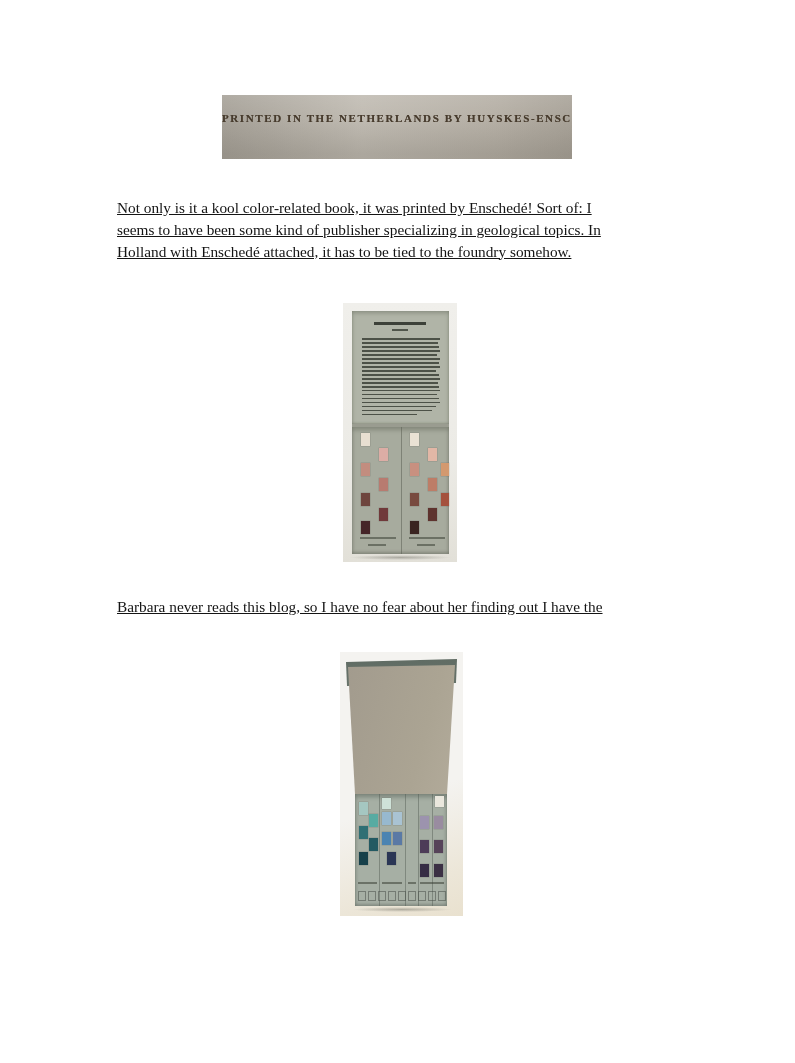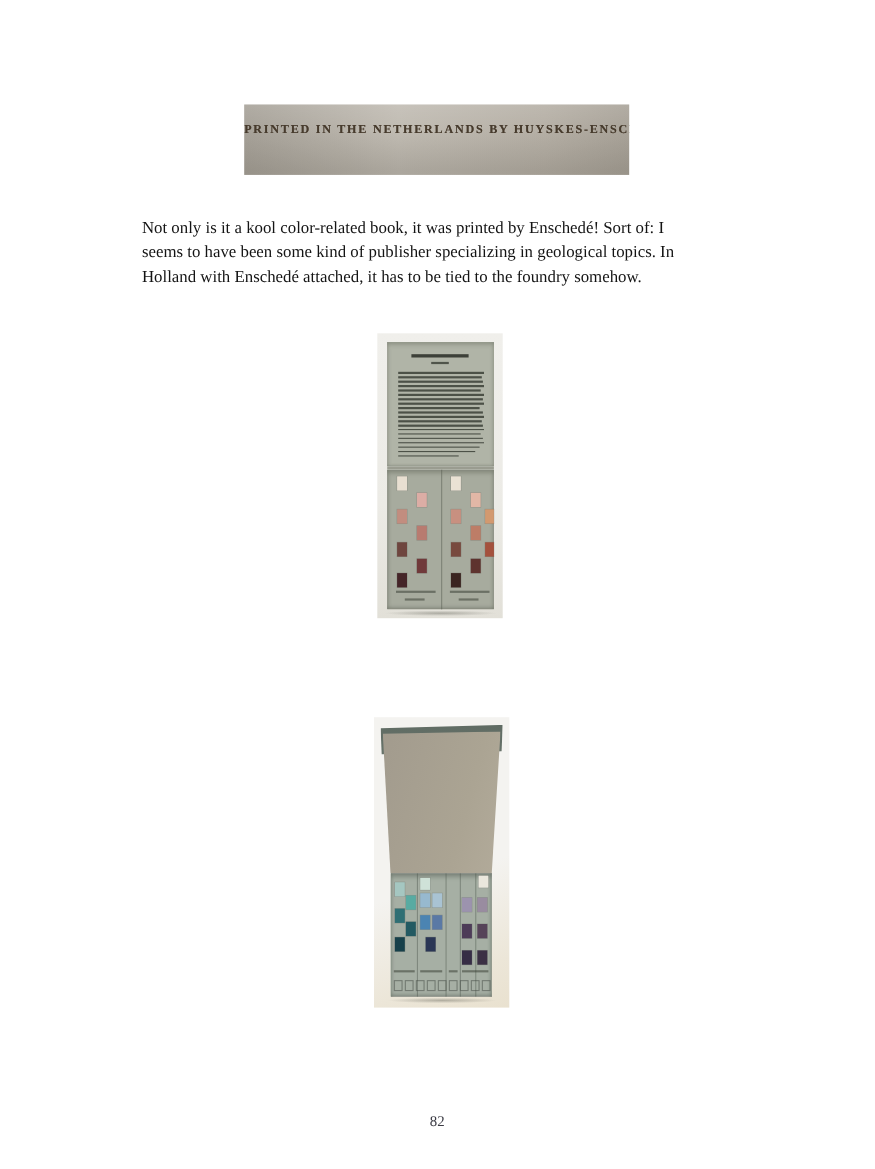--- a/index.html
+++ b/index.html
@@ -12,21 +12,21 @@
   
   .strip-photo{left:222px;top:95px;width:350px;height:64px;
     background:linear-gradient(90deg,#a7a299,#c1bcb3 40%,#b6b0a6 78%,#a9a399);}
   .strip-photo .shade{position:absolute;inset:0;
     background:linear-gradient(180deg,rgba(255,255,255,.10),rgba(255,255,255,0) 35%,rgba(88,83,73,.20) 92%);}
   .strip-caption{position:absolute;left:0;right:0;top:17px;text-align:center;
     font-size:11px;font-weight:bold;letter-spacing:1.6px;color:#473b2d;
     text-shadow:0 0 .5px rgba(60,48,34,.6);white-space:nowrap;}
 
   
-  .para{position:absolute;left:129px;font-size:15.3px;line-height:21.8px;}
+  .para{position:absolute;left:117px;font-size:15.3px;line-height:21.8px;text-decoration:underline;}
   .para div{white-space:nowrap;}
   .p1{top:197px;} .p2{top:596px;}
 
   
   .photo1{left:343px;top:303px;width:114px;height:259px;
     background:linear-gradient(180deg,#f0efeb 0%,#ecebe6 60%,#e2e0d8 100%);}
   .b1-textpage{position:absolute;left:9px;top:8px;width:97px;height:113px;
     background:#b0b4a7;box-shadow:inset 0 2px 4px rgba(70,75,60,.35), inset 0 -1px 2px rgba(70,75,60,.25);}
   .b1-headbar{position:absolute;left:22px;top:11px;width:52px;height:3.2px;background:rgba(40,44,36,.85);}
   .b1-headrule{position:absolute;left:40px;top:18px;width:16px;height:1.5px;background:rgba(40,44,36,.7);}
@@ -125,20 +125,21 @@
         <div class="chip" style="left: 76px; top: 51px; width: 9px; height: 13px; background: rgb(189, 125, 103);"></div>
         <div class="chip" style="left: 58px; top: 66px; width: 9px; height: 13px; background: rgb(120, 74, 63);"></div>
         <div class="chip" style="left: 89px; top: 66px; width: 8px; height: 13px; background: rgb(164, 81, 61);"></div>
         <div class="chip" style="left: 76px; top: 81px; width: 9px; height: 13px; background: rgb(94, 51, 46);"></div>
         <div class="chip" style="left: 58px; top: 94px; width: 9px; height: 13px; background: rgb(58, 36, 32);"></div>
       </div>
     <div class="book-shadow" style="left:6px;top:252px;width:103px;height:5px"></div>
   </div>
 
   <div class="para p2">
+    <div>Barbara never reads this blog, so I have no fear about her finding out I have the</div>
   </div>
 
   <div class="photo photo2">
     <div class="b2-backsheet"></div>
     <div class="b2-cover"></div>
     <div class="b2-swatch">
       <div class="b2-crease" style="left:24px"></div>
       <div class="b2-crease" style="left:50px"></div>
       <div class="b2-crease" style="left:63px"></div>
       <div class="b2-crease" style="left:77px"></div>
@@ -172,15 +173,14 @@
         <div class="minibox" style="left: 33px; top: 97px;"></div>
         <div class="minibox" style="left: 43px; top: 97px;"></div>
         <div class="minibox" style="left: 53px; top: 97px;"></div>
         <div class="minibox" style="left: 63px; top: 97px;"></div>
         <div class="minibox" style="left: 73px; top: 97px;"></div>
         <div class="minibox" style="left: 83px; top: 97px;"></div>
       </div>
     <div class="book-shadow" style="left:12px;top:255px;width:100px;height:5px"></div>
   </div>
 
-  <div class="pageno">82</div>
 
 </div>
 
 </body></html>

